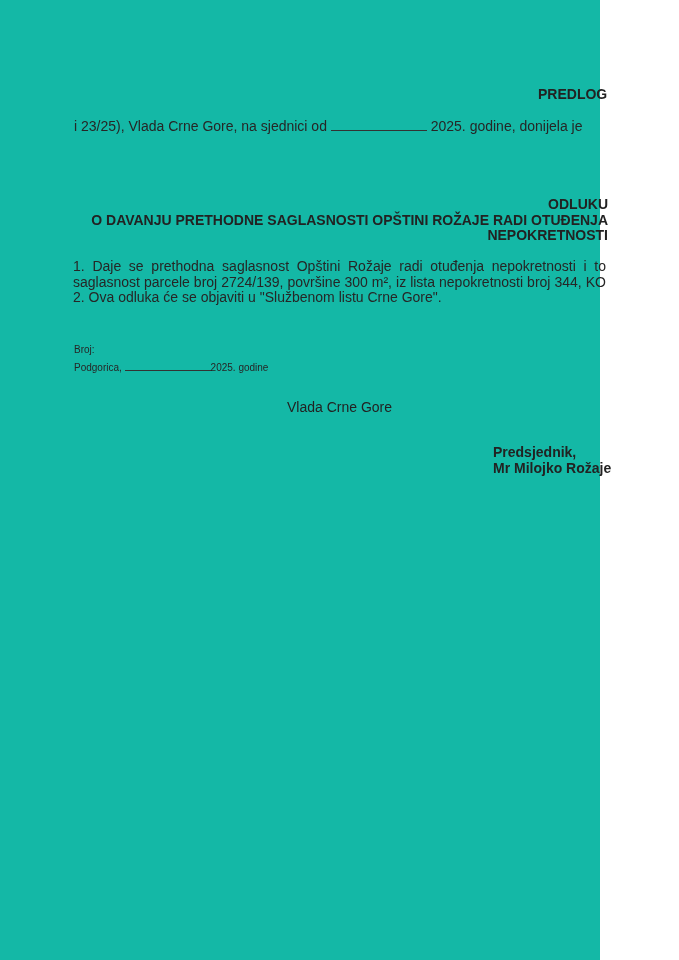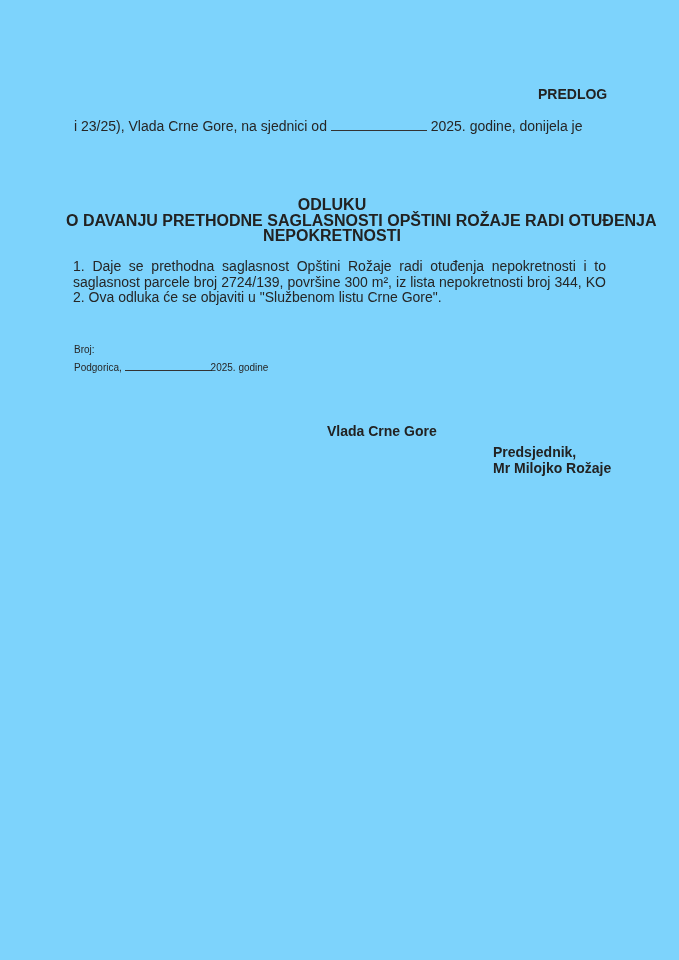--- a/index.html
+++ b/index.html
@@ -12,23 +12,23 @@
       height: 960px;
       position: relative;
       overflow: hidden;
       font-family: "Liberation Sans", sans-serif;
       color: #1f1f1f;
       font-size: 14px;
     }
     .page {
       position: absolute;
       left: 0; top: 0;
-      width: 679px;
+      width: 600px;
       height: 960px;
-      background: #7dd3fc;
+      background: #14b8a6;
     }
     .abs { position: absolute; white-space: nowrap; }
 
     .predlog {
       left: 538px; top: 86px;
       font-size: 14px;
       font-weight: bold;
       color: #222;
     }
 
@@ -43,25 +43,25 @@
     .preamble .line1 { padding-left: 41px; }
 
     .blank {
       display: inline-block;
       border-bottom: 1px solid #333;
       height: 12px;
       vertical-align: baseline;
     }
 
     .title-block {
-      left: 66px; top: 197px;
+      left: 76px; top: 197px;
       width: 532px;
-      text-align: center;
+      text-align: right;
       font-weight: bold;
-      font-size: 16px;
+      font-size: 14px;
       line-height: 15.5px;
       color: #222;
     }
     .title-block .tl { display: block; white-space: nowrap; }
 
     .articles {
       left: 73px; top: 259px;
       width: 533px;
       font-size: 14px;
       line-height: 15.5px;
@@ -79,25 +79,24 @@
 
     .broj {
       left: 74px; top: 342px;
       line-height: 16px;
       font-size: 10px;
       color: #262626;
     }
     .broj .bl { display: block; white-space: nowrap; }
 
     .vlada {
-      left: 287px; top: 423px;
-      font-weight: bold;
+      left: 287px; top: 399px;
+      font-weight: normal;
       font-size: 14px;
       color: #222;
-      margin-left: 40px;
     }
 
     .signature {
       left: 493px; top: 444px;
       font-weight: bold;
       font-size: 14px;
       line-height: 16px;
       color: #222;
       text-align: left;
     }

